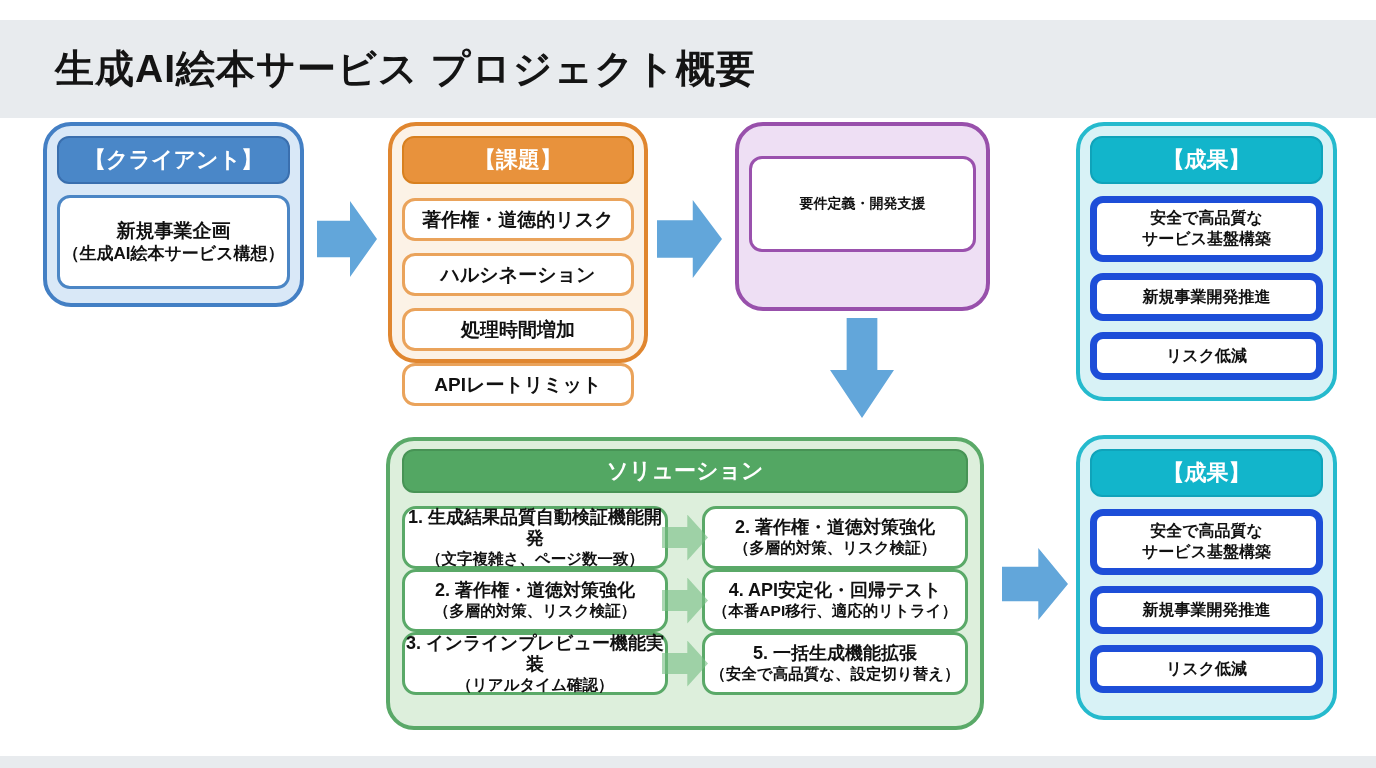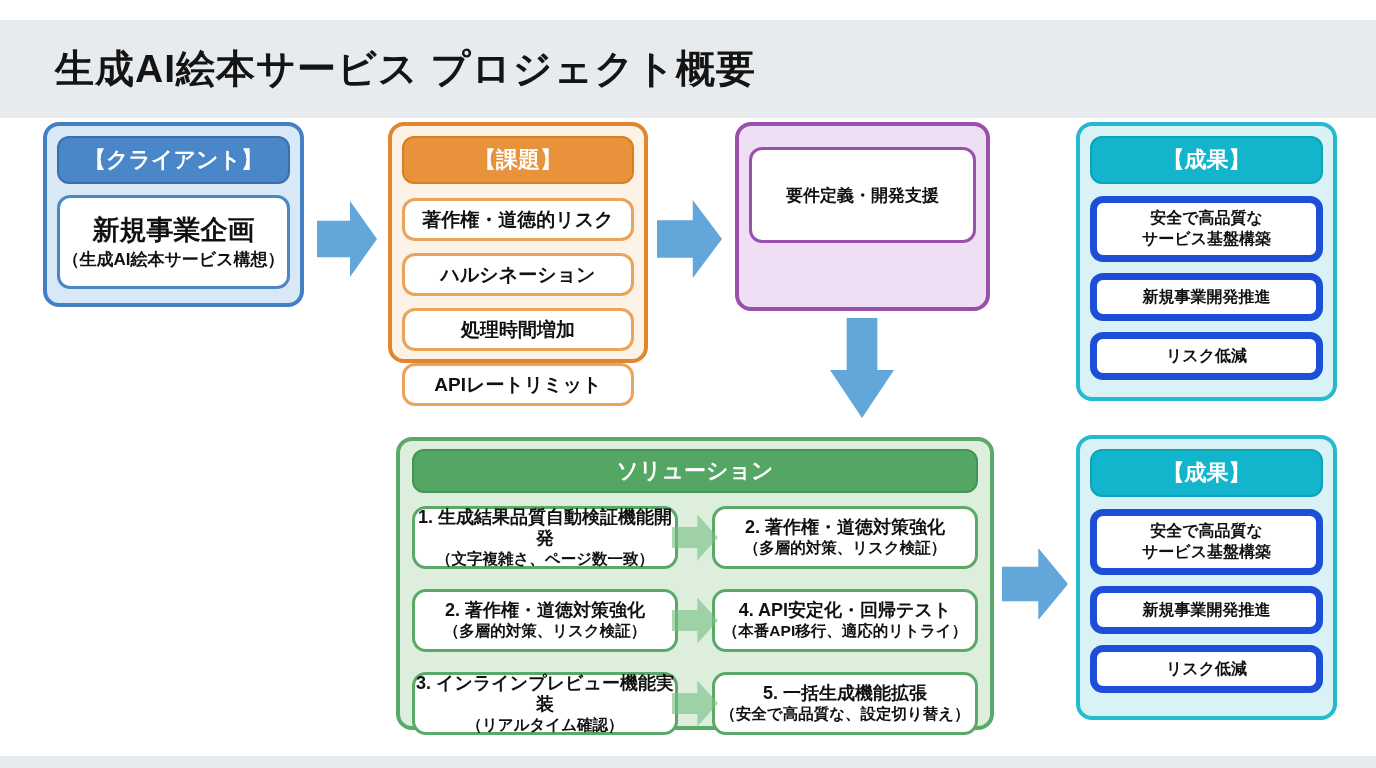--- a/index.html
+++ b/index.html
@@ -25,21 +25,21 @@
     font-size:39px;font-weight:700;color:#141414;
     letter-spacing:1px;
   }
   .bottomband{
     position:absolute;left:0;bottom:0;width:1376px;height:12px;
     background:#e8ebee;
   }
   
   .card{
     position:absolute;
-    border-radius:16px;
+    border-radius:28px;
     box-sizing:border-box;
     padding:10px 10px 12px 10px;
   }
   .card-h{
     border-radius:12px;
     box-sizing:border-box;
     display:flex;align-items:center;justify-content:center;
     color:#ffffff;font-weight:700;font-size:22px;
     height:48px;
   }
@@ -49,46 +49,46 @@
     box-sizing:border-box;
     display:flex;flex-direction:column;align-items:center;justify-content:center;
     text-align:center;
     color:#111111;font-weight:700;
   }
   
   .blue{background:#d9e8f7;border:4px solid #437fc4;}
   .blue-h{background:#4a87c8;border:2px solid #3a6fae;}
   .blue-b{border:3px solid #4b86c5;}
   .client-body{margin-top:11px;height:94px;}
-  .body-title{font-size:27px;line-height:1.3;}
+  .body-title{font-size:19px;line-height:1.3;}
   .body-sub{font-size:17px;line-height:1.3;}
   
   .orange{background:#fcf2e6;border:4px solid #e0862f;}
   .orange-h{background:#e8923c;border:2px solid #d8801f;}
   .orange-b{border:3px solid #eaa35b;height:43px;margin-top:12px;font-size:19px;}
   .orange-b.first{margin-top:14px;}
   
   .purple{background:#eedff4;border:4px solid #9850ab;}
   .purple-h{background:#9a51ad;border:2px solid #8843a0;height:50px;}
-  .purple-b{border:3px solid #9a51ad;margin-top:11px;height:96px;font-size:17px;}
+  .purple-b{border:3px solid #9a51ad;margin-top:20px;height:96px;font-size:14px;}
   
   .teal{background:#d8f2f6;border:4px solid #25bacd;}
   .teal-h{background:#12b5cb;border:2px solid #0fa3ba;}
   .teal-b{border:7px solid #1d4ed8;font-size:16px;line-height:1.3;white-space:pre-line;}
   .teal-b.tall{height:66px;margin-top:12px;}
   .teal-b.short{height:48px;margin-top:11px;}
   
   .green{background:#ddefdc;border:4px solid #5aa968;padding:8px 12px 14px 12px;}
   .green-h{background:#53a763;border:2px solid #479355;height:44px;}
   .sol-grid{
     margin-top:13px;
     display:grid;
     grid-template-columns:1fr 34px 1fr;
     grid-auto-rows:63px;
-    row-gap:20px;
+    row-gap:0;
   }
   .green-b{border:3px solid #5aa968;border-radius:14px;}
   .sol-title{font-size:18px;line-height:1.2;}
   .sol-sub{font-size:15.5px;line-height:1.2;}
   .mini-arrow{
     width:46px;height:46px;
     align-self:center;justify-self:center;
     position:relative;z-index:2;
     background:rgba(120,190,132,0.62);
     clip-path:polygon(0 27%,55% 27%,55% 0,100% 50%,55% 100%,55% 73%,0 73%);
@@ -132,21 +132,21 @@
   </section>
 
   <section class="card teal" style="left:1076px;top:122px;width:261px;height:279px;">
     <div class="card-h teal-h">【成果】</div>
     <div class="subbox teal-b tall">安全で高品質な
 サービス基盤構築</div>
     <div class="subbox teal-b short">新規事業開発推進</div>
     <div class="subbox teal-b short">リスク低減</div>
   </section>
 
-  <section class="card green" style="left:396px;top:437px;width:598px;height:293px;">
+  <section class="card green" style="left:386px;top:437px;width:598px;height:293px;">
     <div class="card-h green-h">ソリューション</div>
     <div class="sol-grid">
 
       <div class="subbox green-b">
         <span class="sol-title">1. 生成結果品質自動検証機能開発</span>
         <span class="sol-sub">（文字複雑さ、ページ数一致）</span>
       </div>
       <div class="mini-arrow"></div>
       <div class="subbox green-b">
         <span class="sol-title">2. 著作権・道徳対策強化</span>

